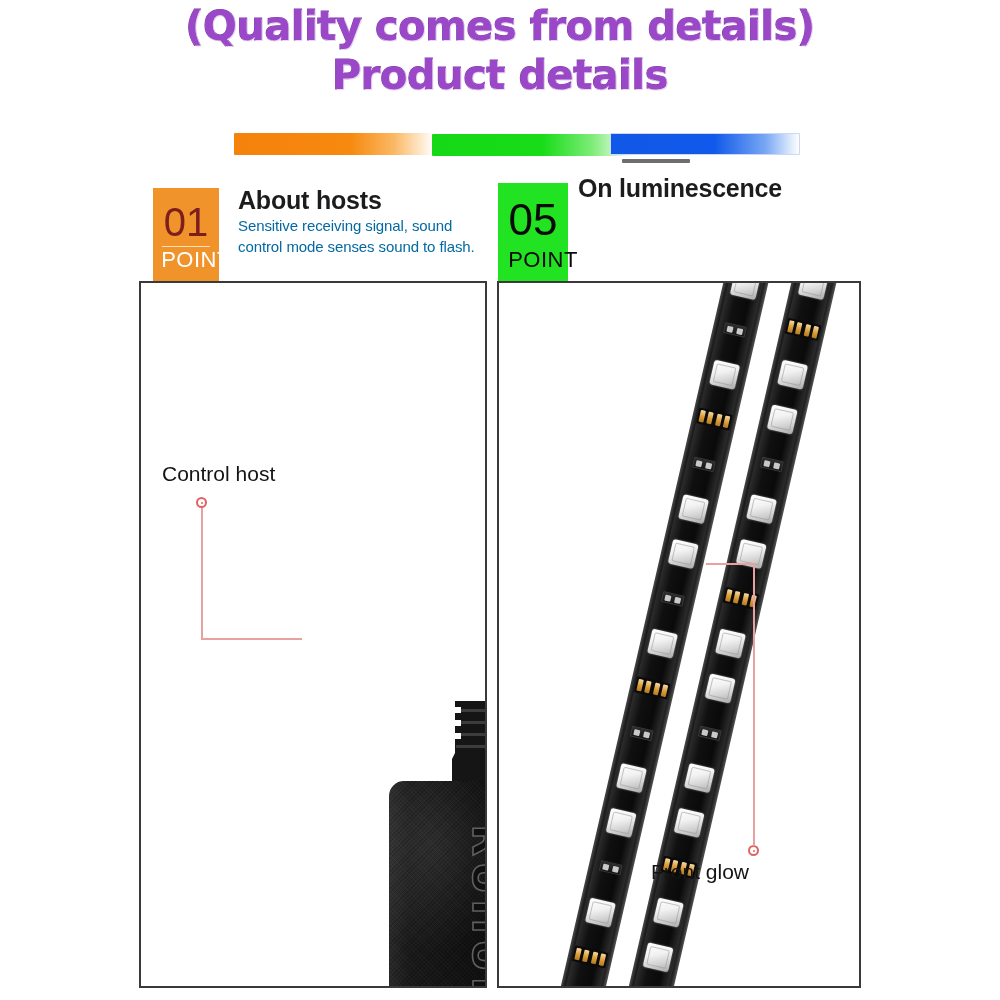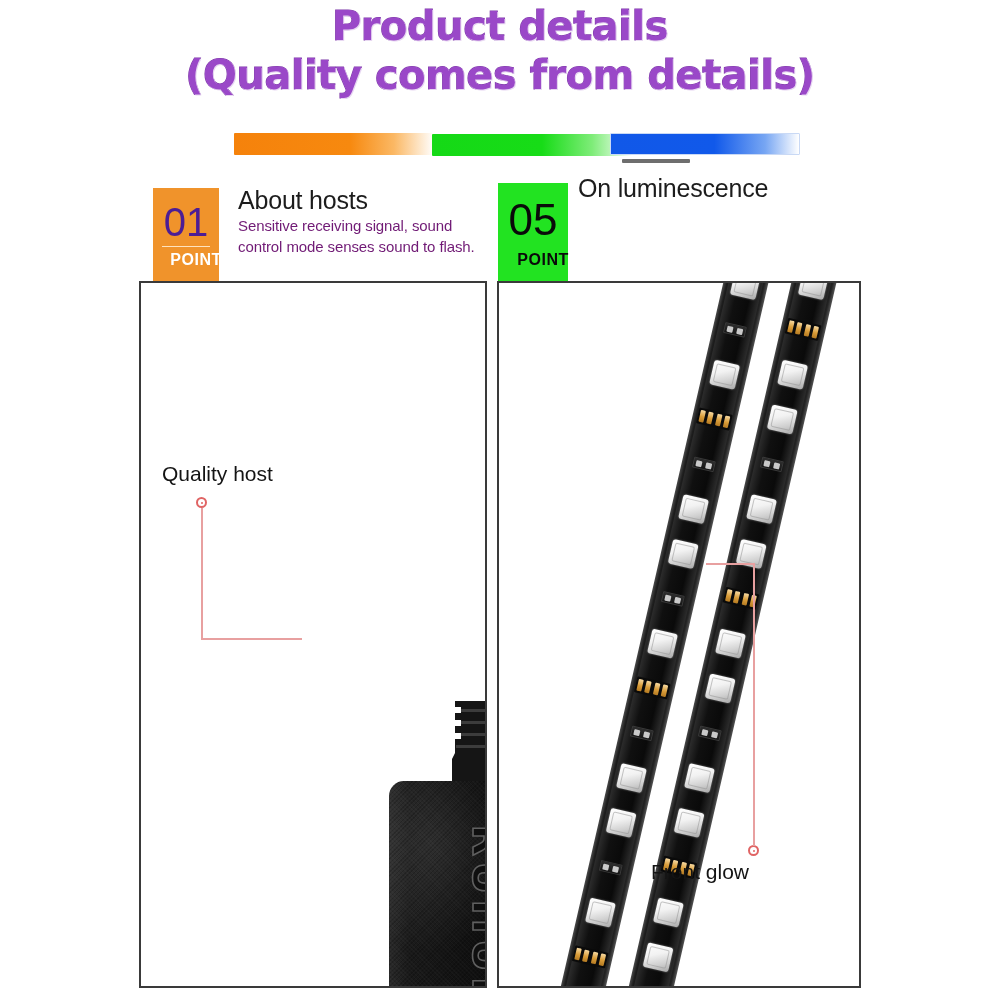--- a/index.html
+++ b/index.html
@@ -41,41 +41,41 @@
   #bar-blue-underline { left:622px; top:26px; width:68px; height:4px; background:#6e6e6e; }
 
   
   .point-badge {
     position:absolute;
     display:flex; flex-direction:column; align-items:center; justify-content:center;
     font-family:"Liberation Sans", sans-serif;
   }
   .point-num   { font-size:40px; line-height:42px; font-weight:400; }
   .point-rule  { width:72%; height:1px; margin:3px 0 4px; }
-  .point-word  { font-size:16px; line-height:17px; font-weight:bold; letter-spacing:0.5px;margin-left:20px; }
+  .point-word  { font-size:22px; line-height:17px; font-weight:normal; letter-spacing:0.5px;margin-left:20px; }
 
   #badge-01 { left:153px; top:188px; width:66px; height:93px; background:#f0932b; }
-  #badge-01 .point-num  { color:#4c1d95; }
+  #badge-01 .point-num  { color:#7f1d1d; }
   #badge-01 .point-rule { background:#ffe2bd; }
   #badge-01 .point-word { color:#ffffff; }
 
   #badge-02 { left:498px; top:183px; width:70px; height:98px; background:#22e321; }
   #badge-02 .point-num  { color:#0a0a0a; font-size:44px; line-height:46px; }
   #badge-02 .point-rule { background:transparent; height:0; margin:0; }
   #badge-02 .point-word { color:#0a0a0a; margin-top:8px; }
 
   .sec-head { position:absolute; }
   .sec-title {
     font-family:"Liberation Sans", sans-serif;
-    font-size:25px; line-height:29px; color:#1c1c1c; font-weight:400;
+    font-size:25px; line-height:29px; color:#1c1c1c; font-weight:700;
     letter-spacing:-0.2px;
   }
   .sec-desc {
     font-family:"Liberation Sans", sans-serif;
-    font-size:15px; line-height:21px; color:#701a75; letter-spacing:-0.1px;
+    font-size:15px; line-height:21px; color:#0369a1; letter-spacing:-0.1px;
   }
   #head-01 { left:238px; top:186px; width:250px; }
   #head-02 { left:578px; top:174px; width:272px; }
   #head-02 .sec-desc { line-height:22px; }
 
   
   .panel {
     position:absolute; background:#ffffff;
     border:2px solid #3a3a3a; overflow:hidden;
   }
@@ -186,22 +186,22 @@
     font-family:"Liberation Sans", sans-serif; white-space:nowrap;text-align:right;
   }
   #glow-dot { left:748px; top:845px; }
   #glow-line-v { position:absolute; left:753px; top:563px; width:1.5px; height:283px; background:#e8a0a0; }
   #glow-line-h { position:absolute; left:706px; top:563px; width:48px; height:1.5px; background:#e8a0a0; }
 </style>
 </head>
 <body>
 
 <div id="title-block">
+  <div class="title-line">(Quality comes from details)</div>
   <div class="title-line">Product details</div>
-  <div class="title-line">(Quality comes from details)</div>
 </div>
 
 <div id="bars">
   <div class="bar" id="bar-orange"></div>
   <div class="bar" id="bar-green"></div>
   <div class="bar" id="bar-blue"></div>
   <div class="bar" id="bar-blue-underline"></div>
 </div>
 
 <div class="point-badge" id="badge-01">
@@ -235,21 +235,21 @@
         <div class="plug-notch" style="left: 0px; top: 32px;"></div>
       </div>
 
     <div id="device-body">
       <div id="brand-text">RUHUKEJI</div>
     </div>
   </div>
 </div>
 
 <div id="callout-host">
-  <div class="callout-text">Quality host</div>
+  <div class="callout-text">Control host</div>
 </div>
 <div class="marker-dot" id="host-dot"></div>
 <div id="host-line-v"></div>
 <div id="host-line-h"></div>
 
 <div class="panel" id="panel-02">
   <div id="strip-stage">
     <div class="led-strip" id="strip-a" style="left: 228px; top: -14px; height: 790px; transform: rotate(13deg);">
         <div class="led-chip" style="top: 4px;"></div>
         <div class="led-res" style="top: 57px;">

